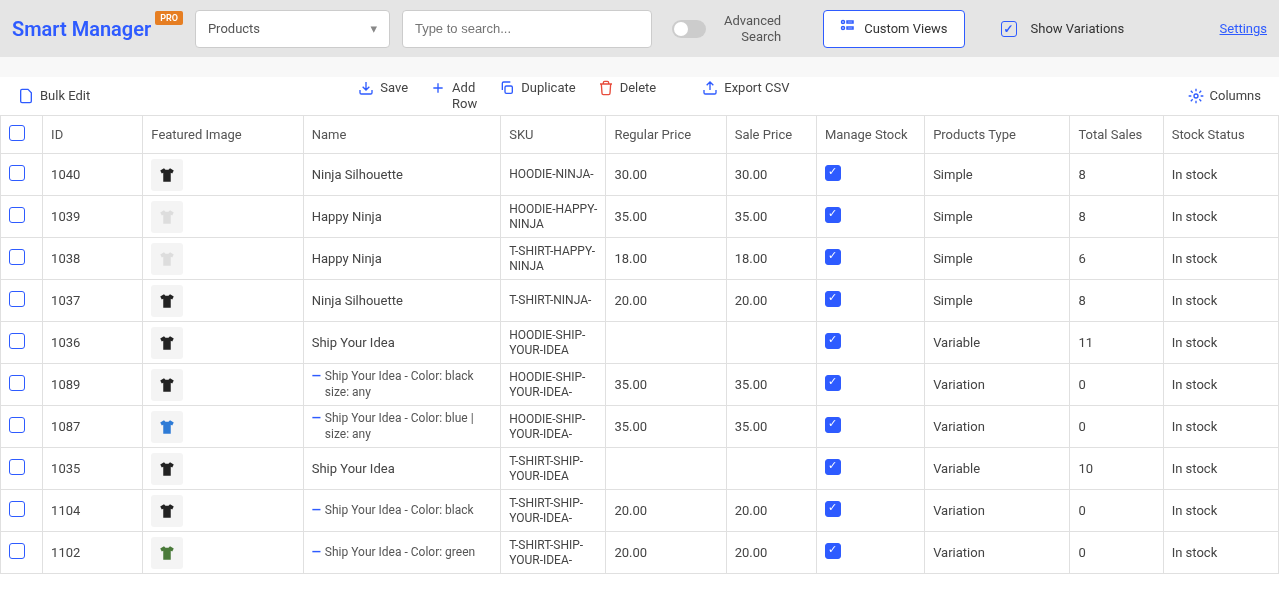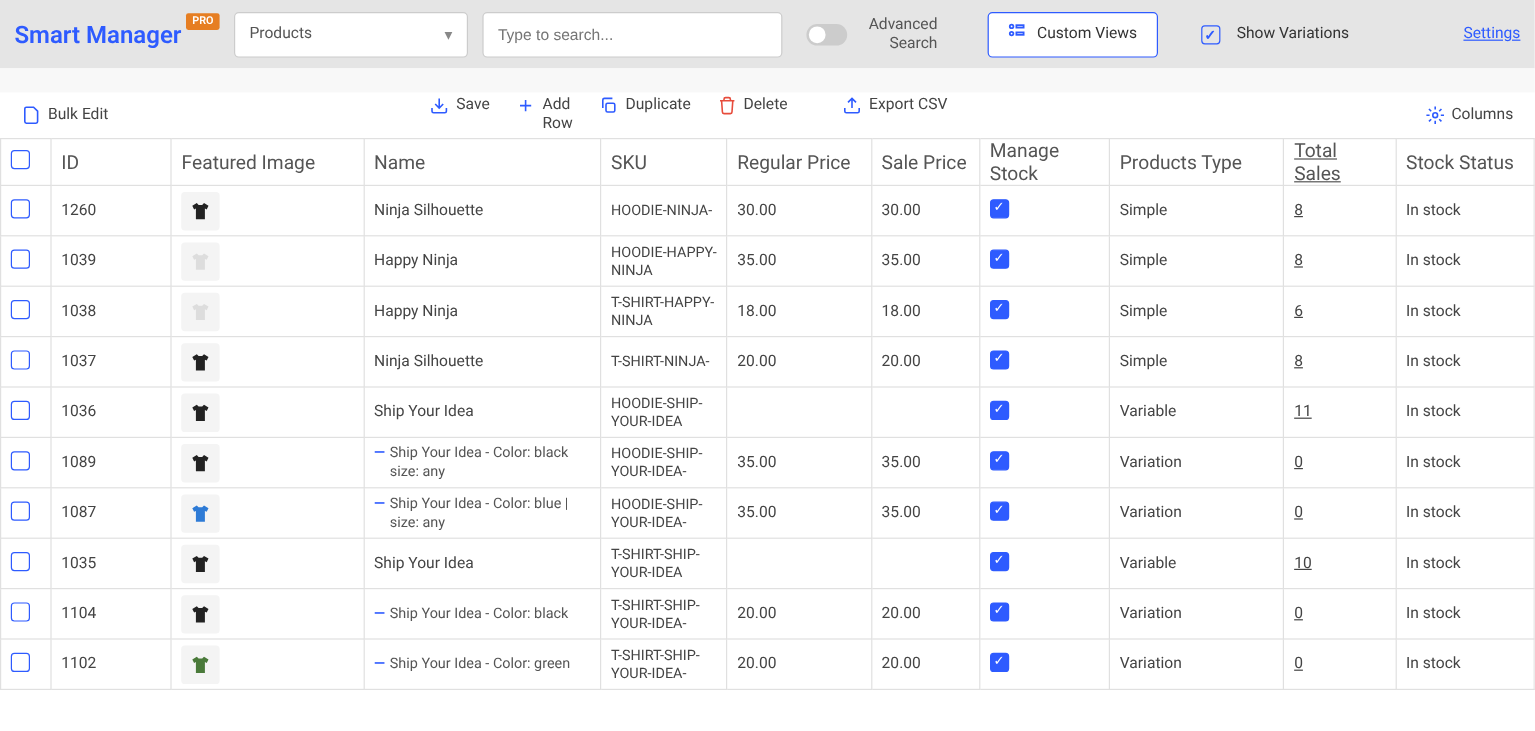--- a/index.html
+++ b/index.html
@@ -31,32 +31,32 @@
 .tbtn { display: flex; align-items: flex-start; gap: 6px; color: #444; cursor: pointer; }
 .tbtn svg { width: 16px; height: 16px; }
 .tbtn.blue svg { stroke: #2e5bff; }
 .tbtn.red svg { stroke: #e74c3c; }
 .add-row-txt { line-height: 1.2; }
 .spacer { flex: 1; }
 .tb-section { display: flex; gap: 22px; align-items: flex-start; margin-left: 260px; }
 
 .grid { width: 100%; border-collapse: collapse; }
 .grid th, .grid td { border: 1px solid #e0e0e0; padding: 0 8px; text-align: left; font-weight: normal; vertical-align: middle; }
-.grid th { height: 38px; background: #fff; color: #555; font-size: 16px; }
+.grid th { height: 38px; background: #fff; color: #555; font-size: 13px; }
 .grid td { height: 42px; color: #444; }
 .col-chk { width: 42px; text-align: center; }
 .col-id { width: 100px; }
 .col-img { width: 160px; }
 .col-name { width: 197px; }
 .col-sku { width: 105px; font-size: 12px; }
 .col-rprice { width: 120px; }
 .col-sprice { width: 90px; }
 .col-mstock { width: 108px; }
 .col-ptype { width: 145px; }
-.col-tsales { width: 93px; text-decoration: underline; }
+.col-tsales { width: 93px; }
 .col-stock { width: 115px; }
 
 .row-chk { width: 16px; height: 16px; border: 1.5px solid #2e5bff; border-radius: 3px; display: inline-block; }
 .row-chk.on { background: #2e5bff; position: relative; }
 .row-chk.on::after { content: "✓"; color: #fff; font-size: 11px; position: absolute; top: -1px; left: 2px; }
 
 .thumb { width: 32px; height: 32px; background: #f4f4f4; border-radius: 3px; display: flex; align-items: center; justify-content: center; }
 .shirt { width: 18px; height: 18px; }
 
 .instock { color: #27ae60; }
@@ -165,21 +165,21 @@
       <th class="col-sprice">Sale Price</th>
       <th class="col-mstock">Manage Stock</th>
       <th class="col-ptype">Products Type</th>
       <th class="col-tsales">Total Sales</th>
       <th class="col-stock">Stock Status</th>
     </tr>
   </thead>
   <tbody id="tbody">
       <tr>
         <td class="col-chk"><span class="row-chk"></span></td>
-        <td class="col-id">1260</td>
+        <td class="col-id">1040</td>
         <td class="col-img">
           <div class="thumb">
             <svg class="shirt" viewBox="0 0 24 24">
               <path fill="#222" d="M8 3l-5 3 2 4 2-1v12h10V9l2 1 2-4-5-3-2 2h-4z"></path>
             </svg>
           </div>
         </td>
         <td class="col-name"><span>Ninja Silhouette</span></td>
         <td class="col-sku sku-cell">HOODIE-NINJA-</td>
         <td class="col-rprice">30.00</td>

